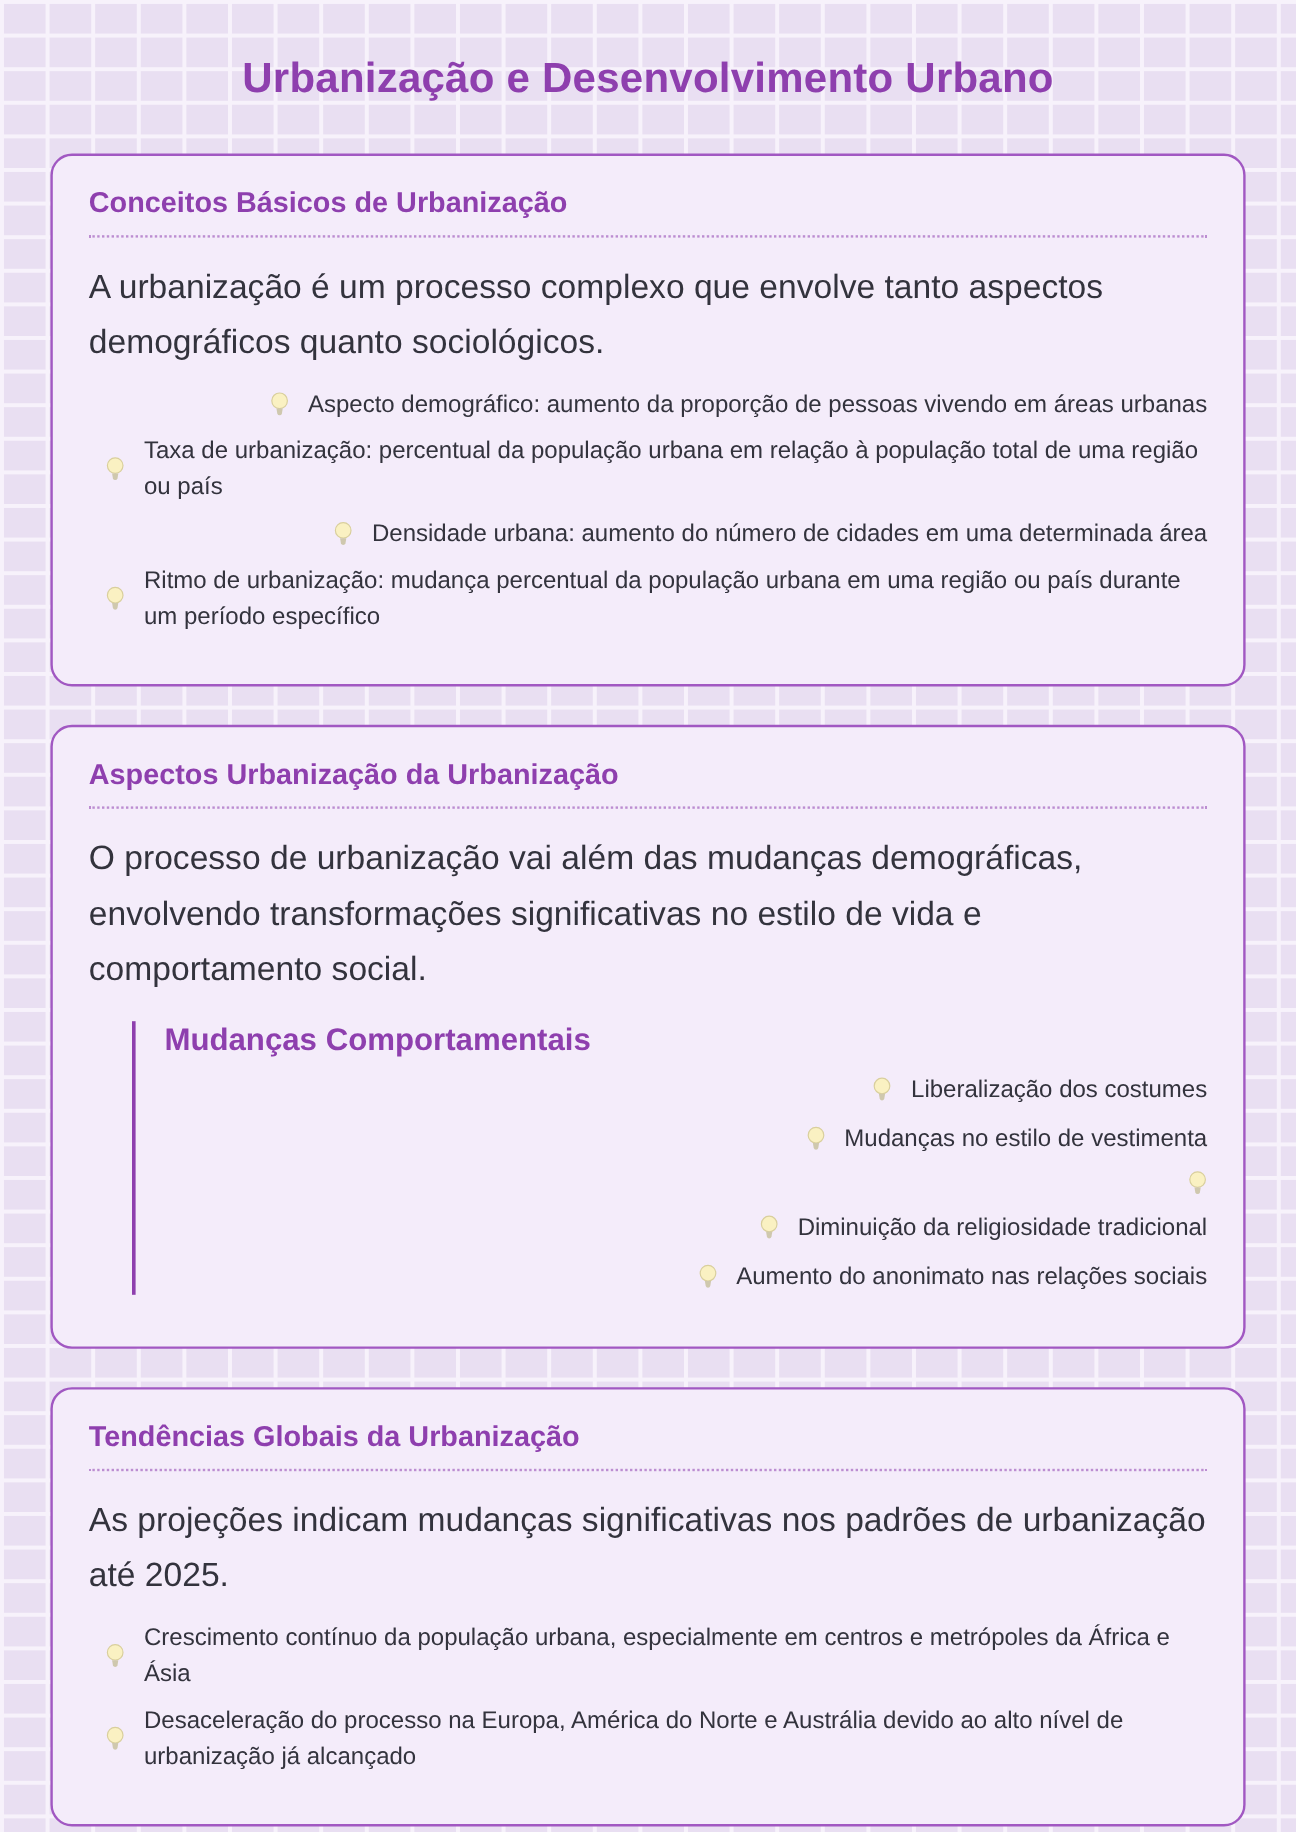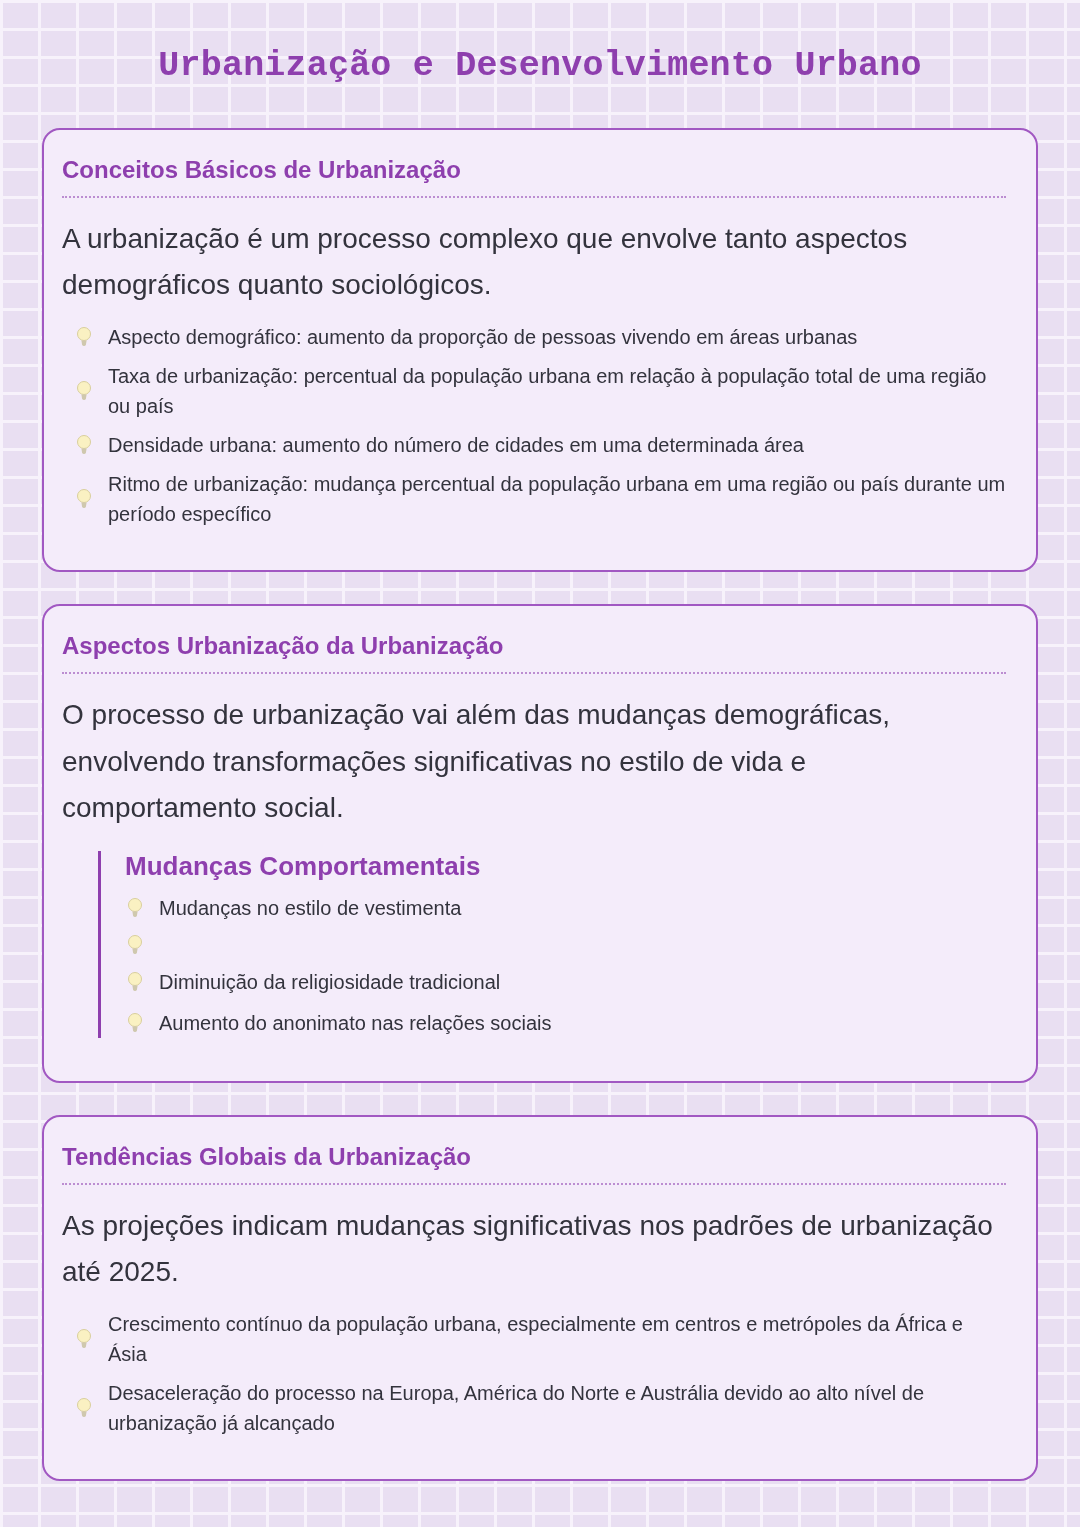--- a/index.html
+++ b/index.html
@@ -26,28 +26,27 @@
     padding: 46px 42px 0 42px;
   }
 
   .page-title {
     text-align: center;
     font-size: 35px;
     font-weight: bold;
     color: #8e3fae;
     margin-bottom: 42px;
     letter-spacing: 0.2px;
-    font-family: Liberation Mono, monospace;
   }
 
   .card {
     background: #f4ecfa;
     border: 2px solid #a158c2;
     border-radius: 18px;
-    padding: 26px 30px 32px 18px;
+    padding: 26px 30px 32px 30px;
     margin-bottom: 32px;
   }
 
   .card-heading {
     font-size: 24px;
     font-weight: bold;
     color: #8e3fae;
     padding-bottom: 12px;
     border-bottom: 2px dotted rgba(142, 63, 174, 0.55);
     margin-bottom: 18px;
@@ -67,20 +66,21 @@
 
   ul.bullet-list li {
     display: flex;
     align-items: center;
     gap: 16px;
     padding-left: 14px;
     margin: 9px 0;
     font-size: 20px;
     line-height: 1.5;
     color: #33333d;
+    justify-content: flex-end;
   }
 
   .bulb {
     flex: 0 0 auto;
     display: inline-flex;
   }
 
   .subsection {
     margin: 20px 0 4px 36px;
     border-left: 3px solid #8e3fae;
@@ -155,20 +155,29 @@
     <div class="subsection">
       <h3 class="subsection-heading">Mudanças Comportamentais</h3>
       <ul class="bullet-list">
         <li>
           <span class="bulb">
             <svg width="16" height="22" viewBox="0 0 16 22">
                 <circle cx="8" cy="8" r="6.5" fill="#faf1c2" stroke="#d9cf9d" stroke-width="1"></circle>
                 <path d="M5.4 14.5 h5.2 l-0.7 4.2 a2 2 0 0 1 -3.8 0 z" fill="#cfc8ae"></path>
               </svg>
           </span>
+          <span>Liberalização dos costumes</span>
+        </li>
+        <li>
+          <span class="bulb">
+            <svg width="16" height="22" viewBox="0 0 16 22">
+                <circle cx="8" cy="8" r="6.5" fill="#faf1c2" stroke="#d9cf9d" stroke-width="1"></circle>
+                <path d="M5.4 14.5 h5.2 l-0.7 4.2 a2 2 0 0 1 -3.8 0 z" fill="#cfc8ae"></path>
+              </svg>
+          </span>
           <span>Mudanças no estilo de vestimenta</span>
         </li>
         <li>
           <span class="bulb">
             <svg width="16" height="22" viewBox="0 0 16 22">
                 <circle cx="8" cy="8" r="6.5" fill="#faf1c2" stroke="#d9cf9d" stroke-width="1"></circle>
                 <path d="M5.4 14.5 h5.2 l-0.7 4.2 a2 2 0 0 1 -3.8 0 z" fill="#cfc8ae"></path>
               </svg>
           </span>
         </li>

